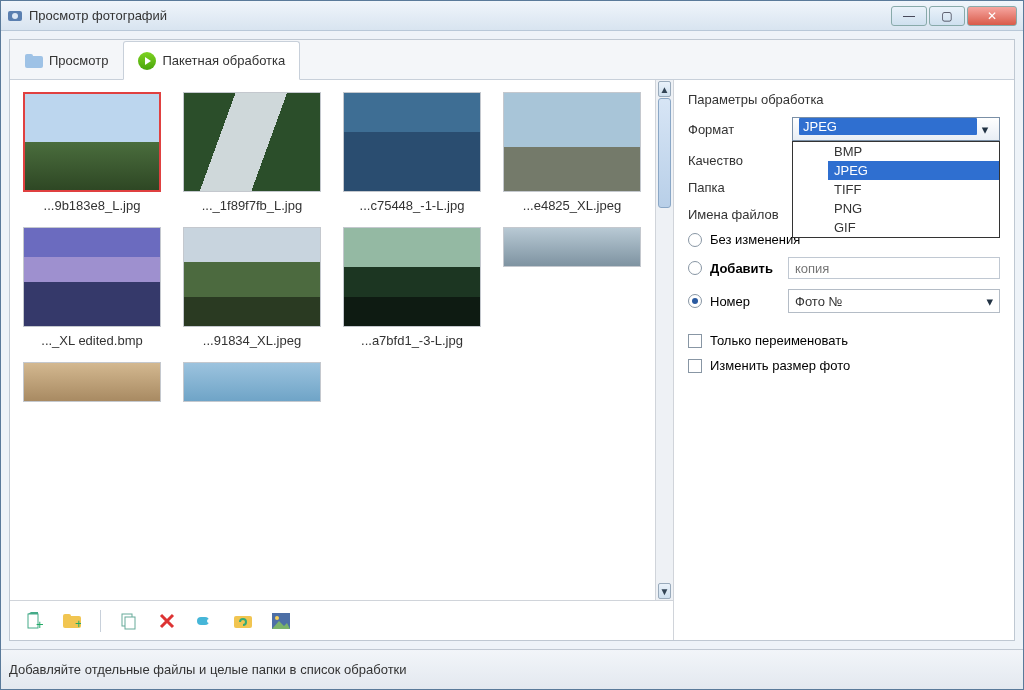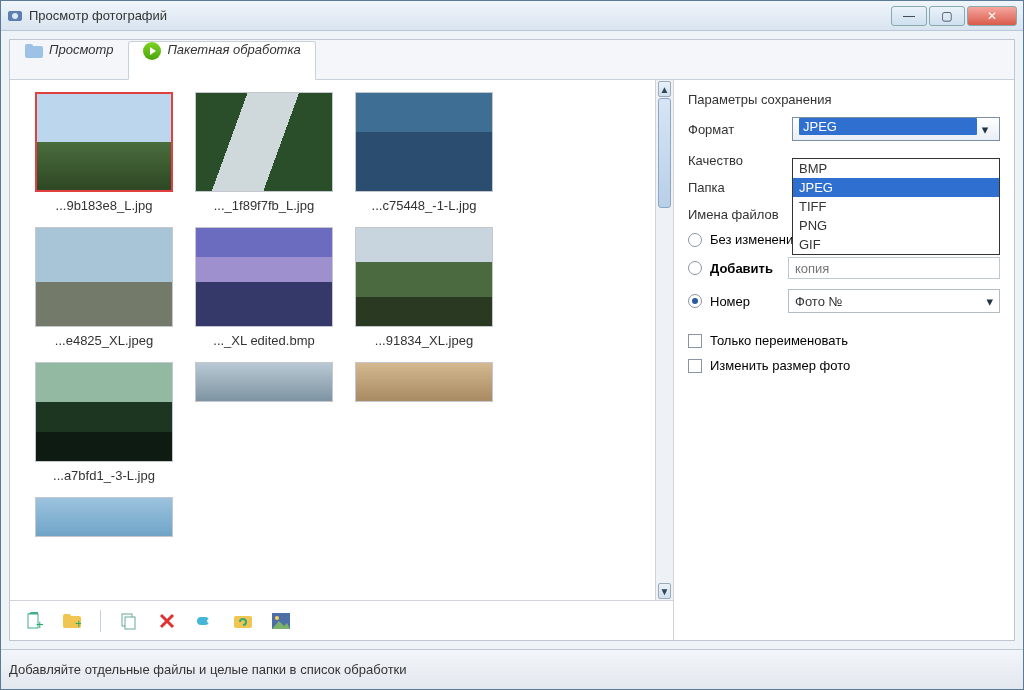--- a/index.html
+++ b/index.html
@@ -12,31 +12,31 @@
 .titlebar .title { color: #333; flex: 1; }
 .win-btns { display: flex; gap: 0; }
 .win-btn { width: 36px; height: 20px; border: 1px solid #8aa; background: linear-gradient(#eaf2fa,#cfe0ef); border-radius: 3px; margin-left: 2px; display:flex;align-items:center;justify-content:center;font-size:12px;color:#334; cursor:default;}
 .win-btn.close { background: linear-gradient(#f6a6a0,#d95b4a); color:#fff; width:50px;}
 .win-btn.max { }
 .win-btn.min { }
 
 .content-frame { margin: 8px; border: 1px solid #bfc8d2; background: #fff; flex: 1; display: flex; flex-direction: column; position: relative; }
 
 .tabs { height: 40px; background: #f4f6f9; border-bottom: 1px solid #c8d0da; display: flex; align-items: stretch; }
-.tab { display: flex; align-items: flex-start; gap: 6px; padding: 0 14px; border: 1px solid transparent; position: relative; top: 1px; cursor: default; color:#333;font-style:italic; }
+.tab { display: flex; align-items: center; gap: 6px; padding: 0 14px; border: 1px solid transparent; position: relative; top: 1px; cursor: default; color:#333; }
 .tab .tico { width:18px;height:18px;display:flex;align-items:center;justify-content:center; }
 .tab.active { background: #fff; border: 1px solid #c8d0da; border-bottom: 1px solid #fff; border-top-left-radius: 3px; border-top-right-radius: 3px; }
 .tab .label { }
 .play-icon { width:18px;height:18px;border-radius:50%;background:linear-gradient(#7ed321,#4aa50c);display:flex;align-items:center;justify-content:center; }
 .play-icon::after { content:'';border-left:6px solid #fff;border-top:4px solid transparent;border-bottom:4px solid transparent;margin-left:2px;}
 
 .body { flex:1; display:flex; min-height:0; }
 .left { flex:1; display:flex; flex-direction:column; min-width:0; border-right:1px solid #d0d4da; }
 .thumbs-wrap { flex:1; display:flex; min-height:0; }
-.thumbs { flex:1; padding: 12px 12px 0 12px; display:flex; flex-wrap:wrap; align-content:flex-start; gap: 14px 20px; overflow:hidden; background:#fff;margin-left:12px; }
+.thumbs { flex:1; padding: 12px 12px 0 12px; display:flex; flex-wrap:wrap; align-content:flex-start; gap: 14px 20px; overflow:hidden; background:#fff; }
 .scroll { width:18px; background:#eef1f5; border-left:1px solid #d0d4da; position:relative; }
 .scroll .track { position:absolute; top:18px; bottom:18px; left:2px; right:2px; }
 .scroll .thumb { position:absolute; top:0; left:0; right:0; height:110px; background:linear-gradient(#d7e5f5,#b8cfe8); border:1px solid #8aa7c6; border-radius:3px; }
 .scroll .arr { position:absolute; left:2px; right:2px; height:16px; background:linear-gradient(#eaf2fa,#cfe0ef); border:1px solid #9ab; border-radius:2px; display:flex;align-items:center;justify-content:center;color:#345;font-size:10px;}
 .scroll .arr.up { top:1px;} .scroll .arr.dn { bottom:1px;}
 
 .thumb-item { width:140px; display:flex; flex-direction:column; align-items:center; }
 .thumb-img { width:138px; height:100px; border:1px solid #c4c8ce; background:#89a; position:relative; overflow:hidden;}
 .thumb-item.selected .thumb-img { border:2px solid #e04040; }
 .thumb-item.partial .thumb-img { height:40px; }
@@ -61,21 +61,21 @@
 .tb-btn { width:20px;height:20px; display:flex;align-items:center;justify-content:center; cursor:default;}
 
 .right { width:340px; padding: 12px 14px; background:#fff; overflow:visible; }
 .group-title { color:#333; margin-bottom:10px; }
 .row { display:flex; align-items:center; margin-bottom:12px; gap:24px; }
 .row .lbl { width:80px; color:#333; }
 .combo { flex:1; height:24px; border:1px solid #7a8fa6; background:linear-gradient(#fff,#e8eef5); position:relative; display:flex; align-items:flex-start; padding:0 6px; }
 .combo.selected-open .val { background:#2f6fd0; color:#fff; padding:1px 4px; border-radius:1px;}
 .combo .val { flex:1; }
 .combo .dd { width:16px;height:100%;display:flex;align-items:center;justify-content:center;color:#234;}
-.dropdown { position:absolute; left:-1px; top:40px; right:-1px; background:#fff; border:1px solid #333; z-index:5; }
+.dropdown { position:absolute; left:-1px; top:23px; right:-1px; background:#fff; border:1px solid #333; z-index:5;padding-left:35px; }
 .dropdown .opt { padding:2px 6px; color:#333; cursor:default;}
 .dropdown .opt.sel { background:#2f6fd0; color:#fff; }
 
 .radio-row { display:flex; align-items:center; gap:8px; margin-bottom:10px; }
 .radio { width:14px;height:14px;border-radius:50%;border:1px solid #8896a4;background:#fff;display:flex;align-items:center;justify-content:center;}
 .radio .dot { width:6px;height:6px;border-radius:50%;background:#2a5aa0; display:none;}
 .radio.checked .dot { display:block; }
 .text-input { height:22px; border:1px solid #c0c8d2; padding:0 6px; color:#999; background:#fff; flex:1;}
 .combo2 { height:24px; border:1px solid #b4bcc6; background:#fff; flex:1; display:flex; align-items:center; padding:0 6px; color:#333;}
 .combo2 .dd2 { margin-left:auto; color:#234;}
@@ -223,21 +223,21 @@
             <svg width="18" height="16">
                 <rect x="0" y="0" width="18" height="16" fill="#4d6fa6"></rect>
                 <circle cx="5" cy="5" r="2" fill="#f8d25c"></circle>
                 <path d="M0 16 L7 8 L12 13 L15 10 L18 16 Z" fill="#7bb36a"></path>
               </svg>
           </span>
         </div>
       </div>
 
       <div class="right">
-        <div class="group-title">Параметры сохранения</div>
+        <div class="group-title">Параметры обработка</div>
 
         <div class="row">
           <div class="lbl">Формат</div>
           <div class="combo selected-open" style="position:relative;">
             <span class="val">JPEG</span>
             <span class="dd">▾</span>
             <div class="dropdown" id="format-dd">
                 <div class="opt">BMP</div>
                 <div class="opt sel">JPEG</div>
                 <div class="opt">TIFF</div>

